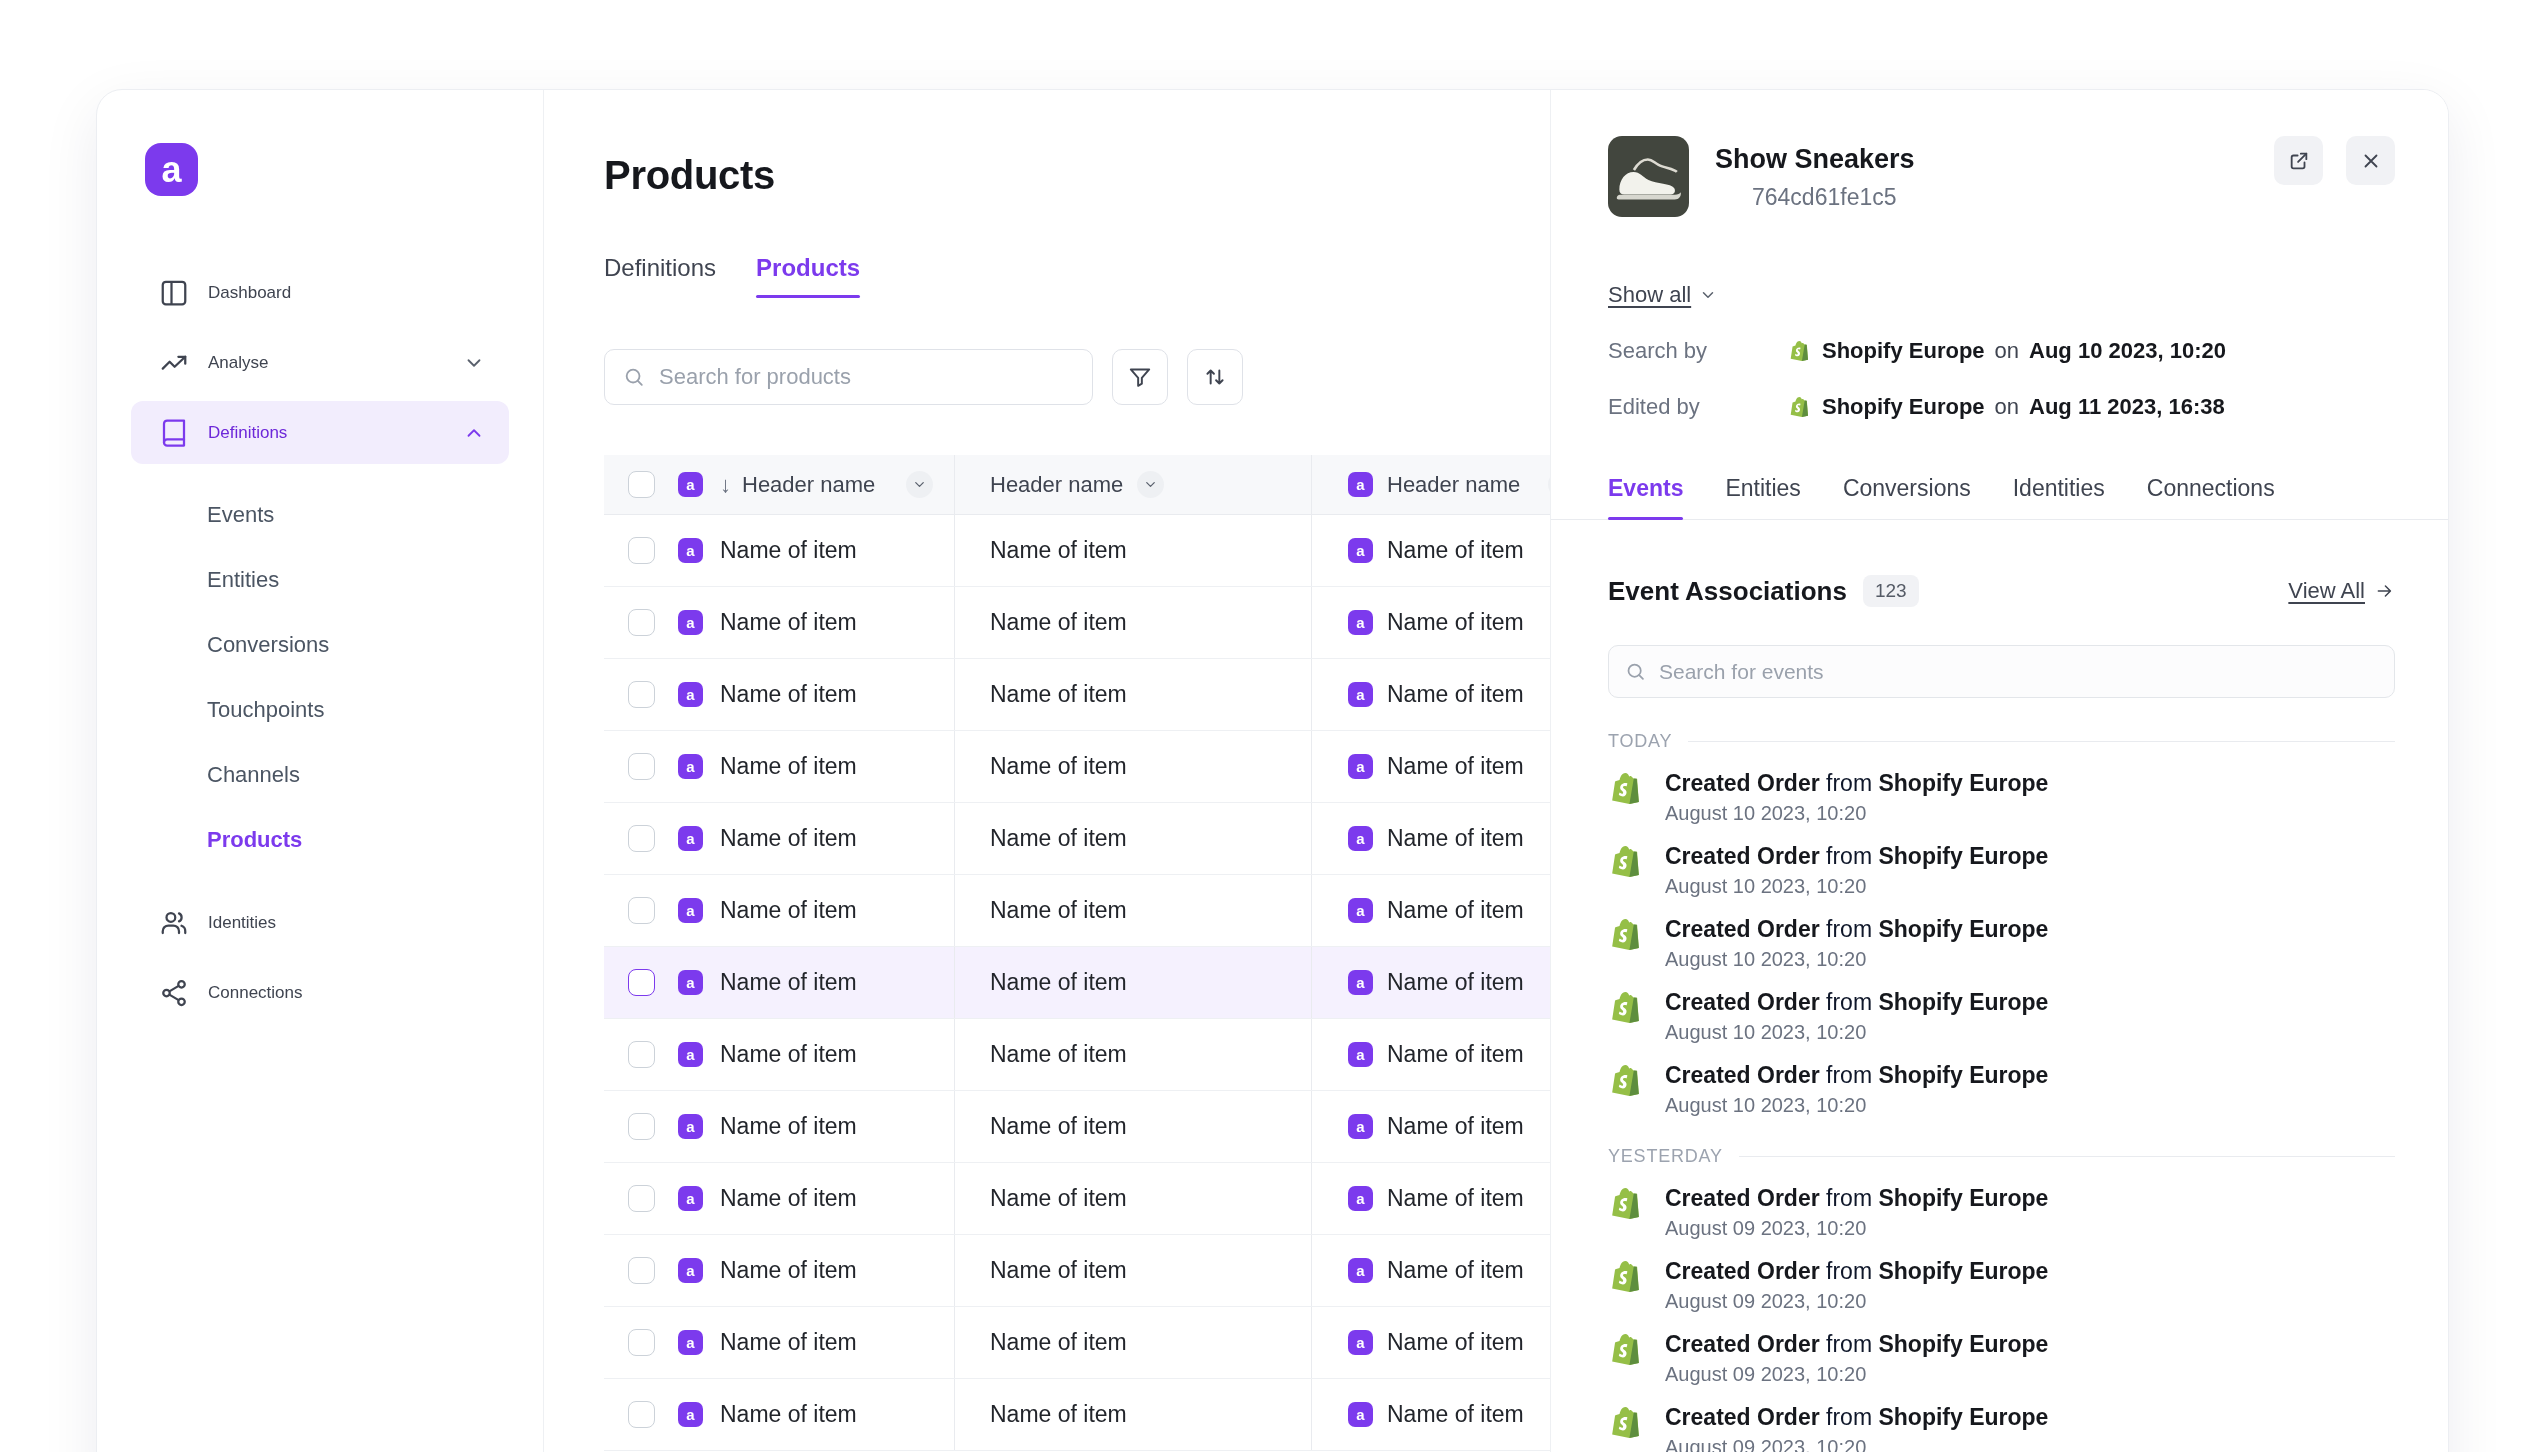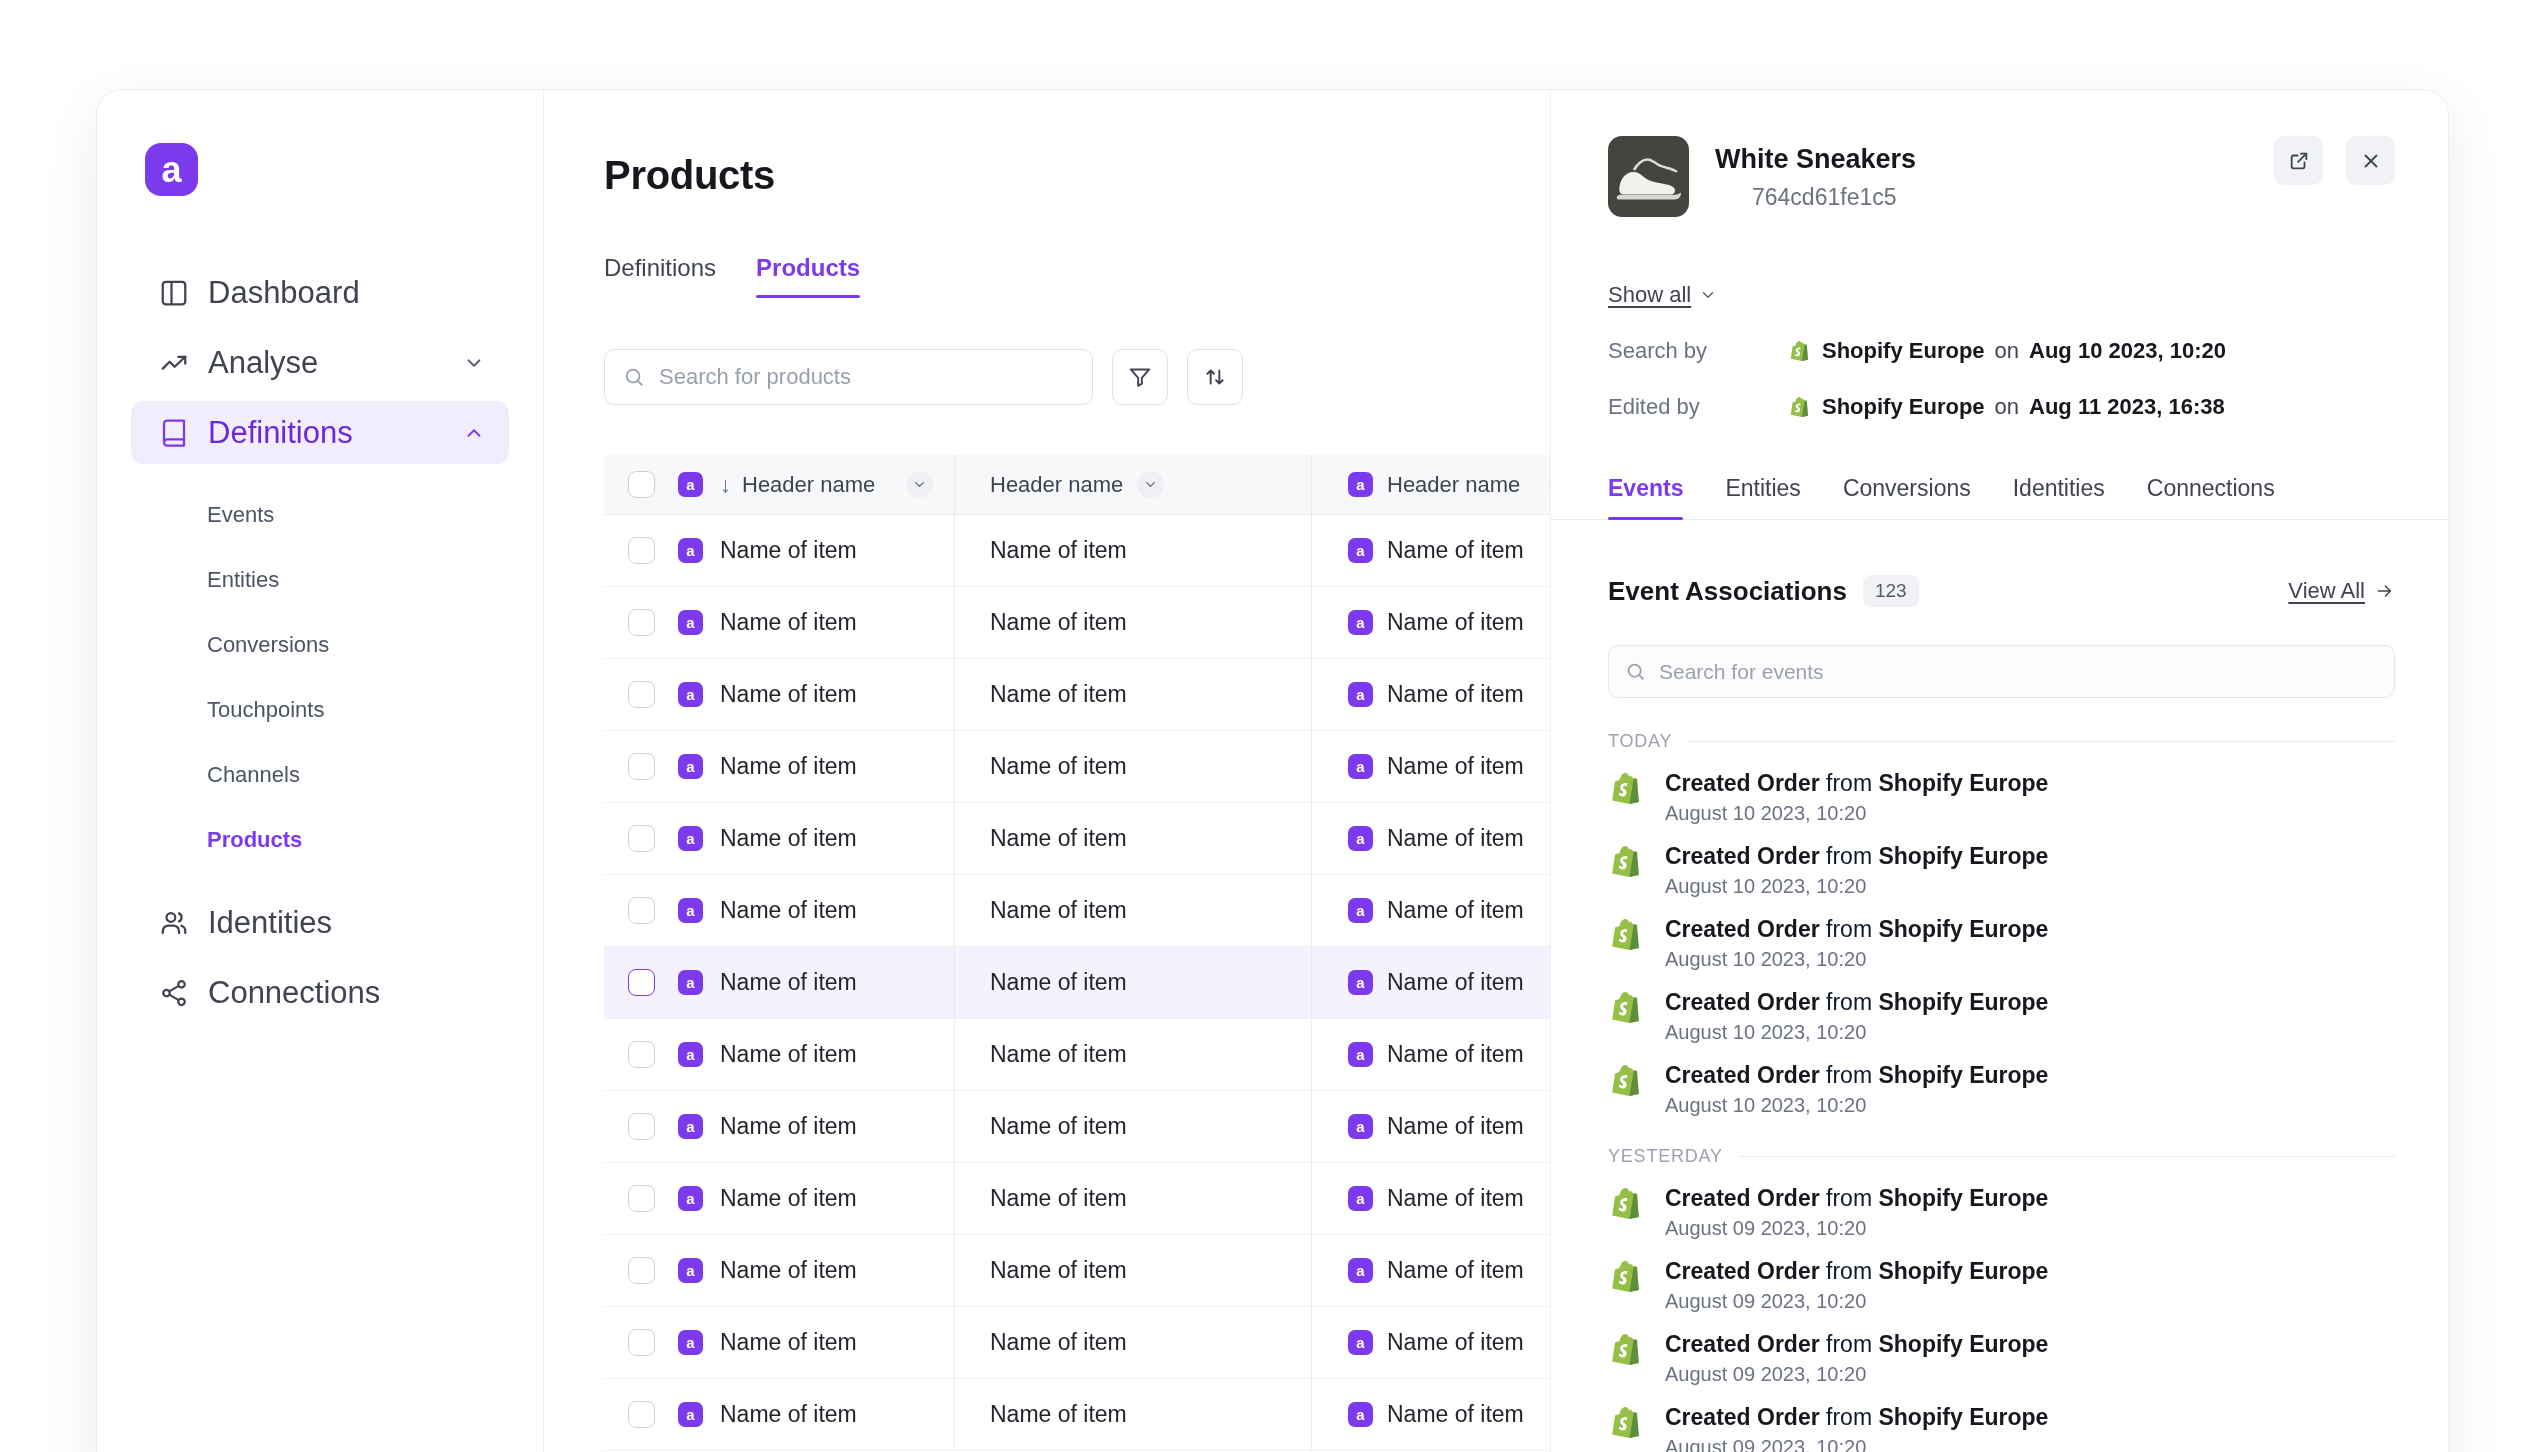--- a/index.html
+++ b/index.html
@@ -24,21 +24,21 @@
   .sidebar { flex:0 0 447px; border-right:1px solid var(--border-soft); padding:53px 34px 0; }
   .logo {
     width:53px; height:53px; border-radius:16px; background:var(--accent);
     color:#fff; font-size:36px; font-weight:700; display:flex; align-items:center;
     justify-content:center; margin-left:14px; cursor:pointer;
   }
   .nav { margin-top:65px; display:flex; flex-direction:column; }
   .nav-item {
     height:63px; margin-bottom:7px; display:flex; align-items:center; gap:19px;
     padding:0 24px 0 28px; border-radius:12px; cursor:pointer;
-    color:#3f4450; font-size:31px; font-weight:500;
+    color:#3f4450; font-size:17px; font-weight:500;
   }
   .nav-item .nicon { width:30px; height:30px; flex:0 0 30px; color:#3f4450; }
   .nav-item .chev { margin-left:auto; width:22px; height:22px; color:#5a616d; }
   .nav-item.active { background:var(--accent-light); color:#6D28D9; }
   .nav-item.active .nicon, .nav-item.active .chev { color:#7C3AED; }
   .subnav { margin:16px 0 14px; display:flex; flex-direction:column; }
   .subitem {
     height:55px; margin-bottom:10px; display:flex; align-items:center;
     padding-left:76px; font-size:22px; color:#4b5563; border-radius:10px; cursor:pointer;
   }
@@ -610,21 +610,21 @@
 
   <section class="panel">
     <div class="ppad">
       <div class="panel-head">
         <div class="product-img">
           <svg viewBox="0 0 50 50" width="81" height="81">
               <use href="#i-sneakers"></use>
             </svg>
         </div>
         <div>
-          <div class="ph-title">White Sneakers</div>
+          <div class="ph-title">Show Sneakers</div>
           <div class="ph-sub">764cd61fe1c5</div>
         </div>
         <div class="panel-actions">
           <button class="actbtn">
             <svg viewBox="0 0 24 24">
                 <use href="#i-external"></use>
               </svg>
           </button>
           <button class="actbtn">
             <svg viewBox="0 0 24 24">

